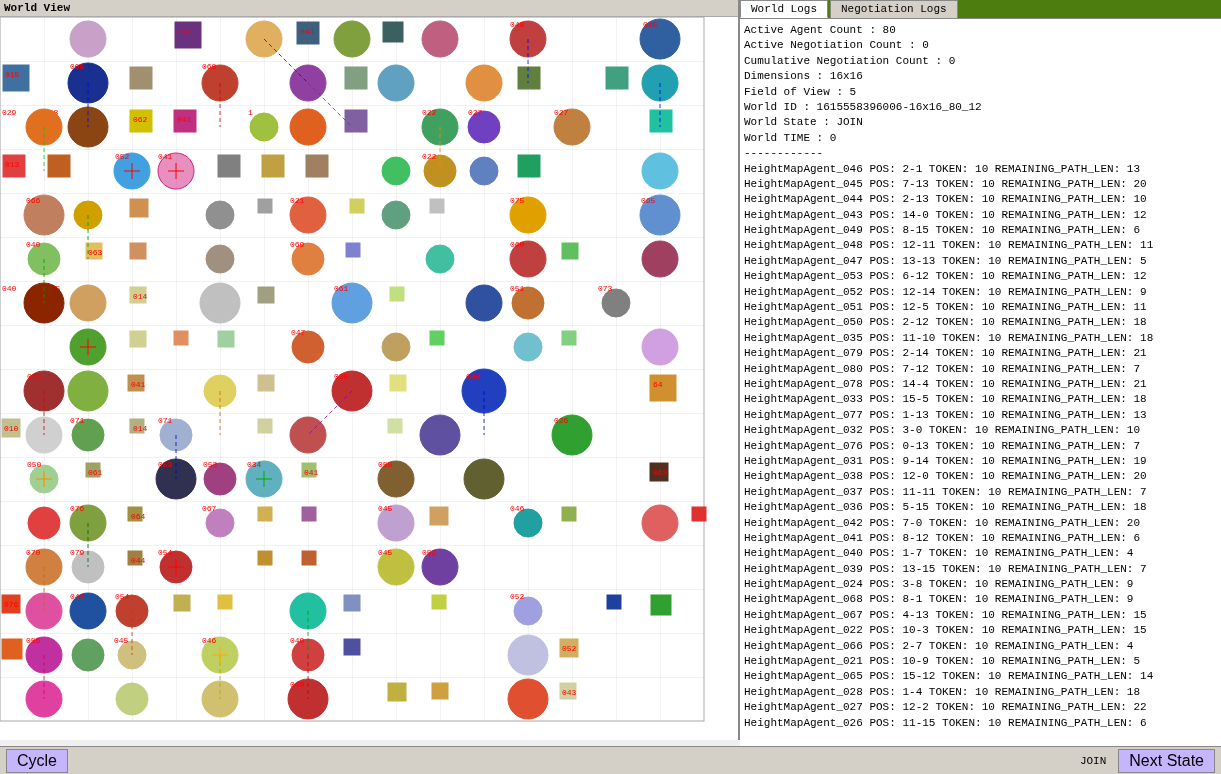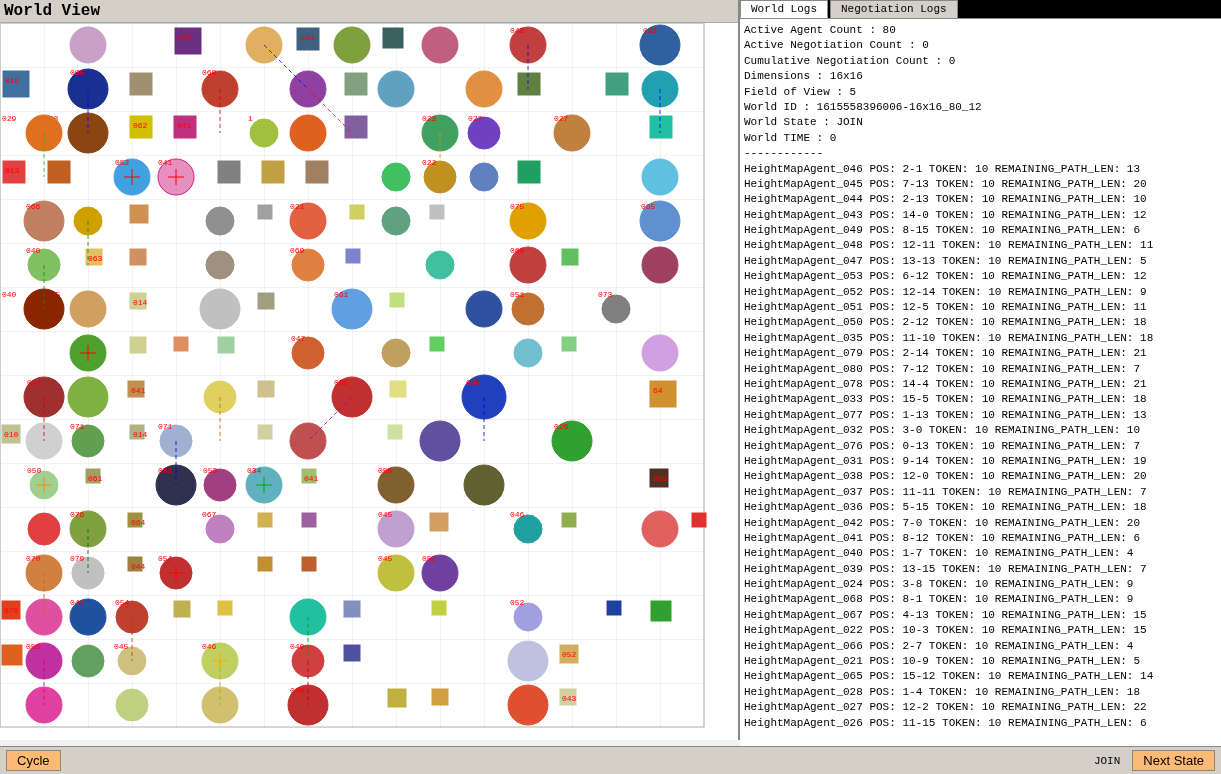--- a/index.html
+++ b/index.html
@@ -20,21 +20,21 @@
     }
     #world-view {
       width: 740px;
       height: 740px;
       background: white;
       border-right: 2px solid #888;
       position: relative;
       overflow: hidden;
     }
     #world-view-title {
-      font-size: 16px;
+      font-size: 11px;
       font-weight: bold;
       padding: 2px 4px;
       background: #d4d0c8;
       border-bottom: 1px solid #aaa;
     }
     #grid-canvas {
       position: relative;
       width: 740px;
       height: 715px;
       overflow: hidden;
@@ -45,21 +45,21 @@
     }
     #right-panel {
       flex: 1;
       display: flex;
       flex-direction: column;
       background: white;
       overflow: hidden;
     }
     #tabs-bar {
       display: flex;
-      background: #000000;
+      background: #4d7c0f;
       border-bottom: 1px solid #888;
     }
     .tab {
       padding: 2px 10px;
       font-size: 11px;
       border: 1px solid #888;
       border-bottom: none;
       background: #d4d0c8;
       cursor: pointer;
       margin-right: 2px;
@@ -81,22 +81,22 @@
       display: flex;
       align-items: center;
       background: #d4d0c8;
       border-top: 1px solid #888;
       padding: 3px 6px;
       gap: 8px;
       height: 28px;
     }
     .bottom-btn {
       padding: 2px 10px;
-      font-size: 13px;
-      background: #fdba74;
+      font-size: 16px;
+      background: #c4b5fd;
       border: 1px solid #888;
       cursor: pointer;
     }
     #state-label {
       font-size: 11px;
       margin-left: auto;
       margin-right: 4px;
     }
   </style>
 </head>

